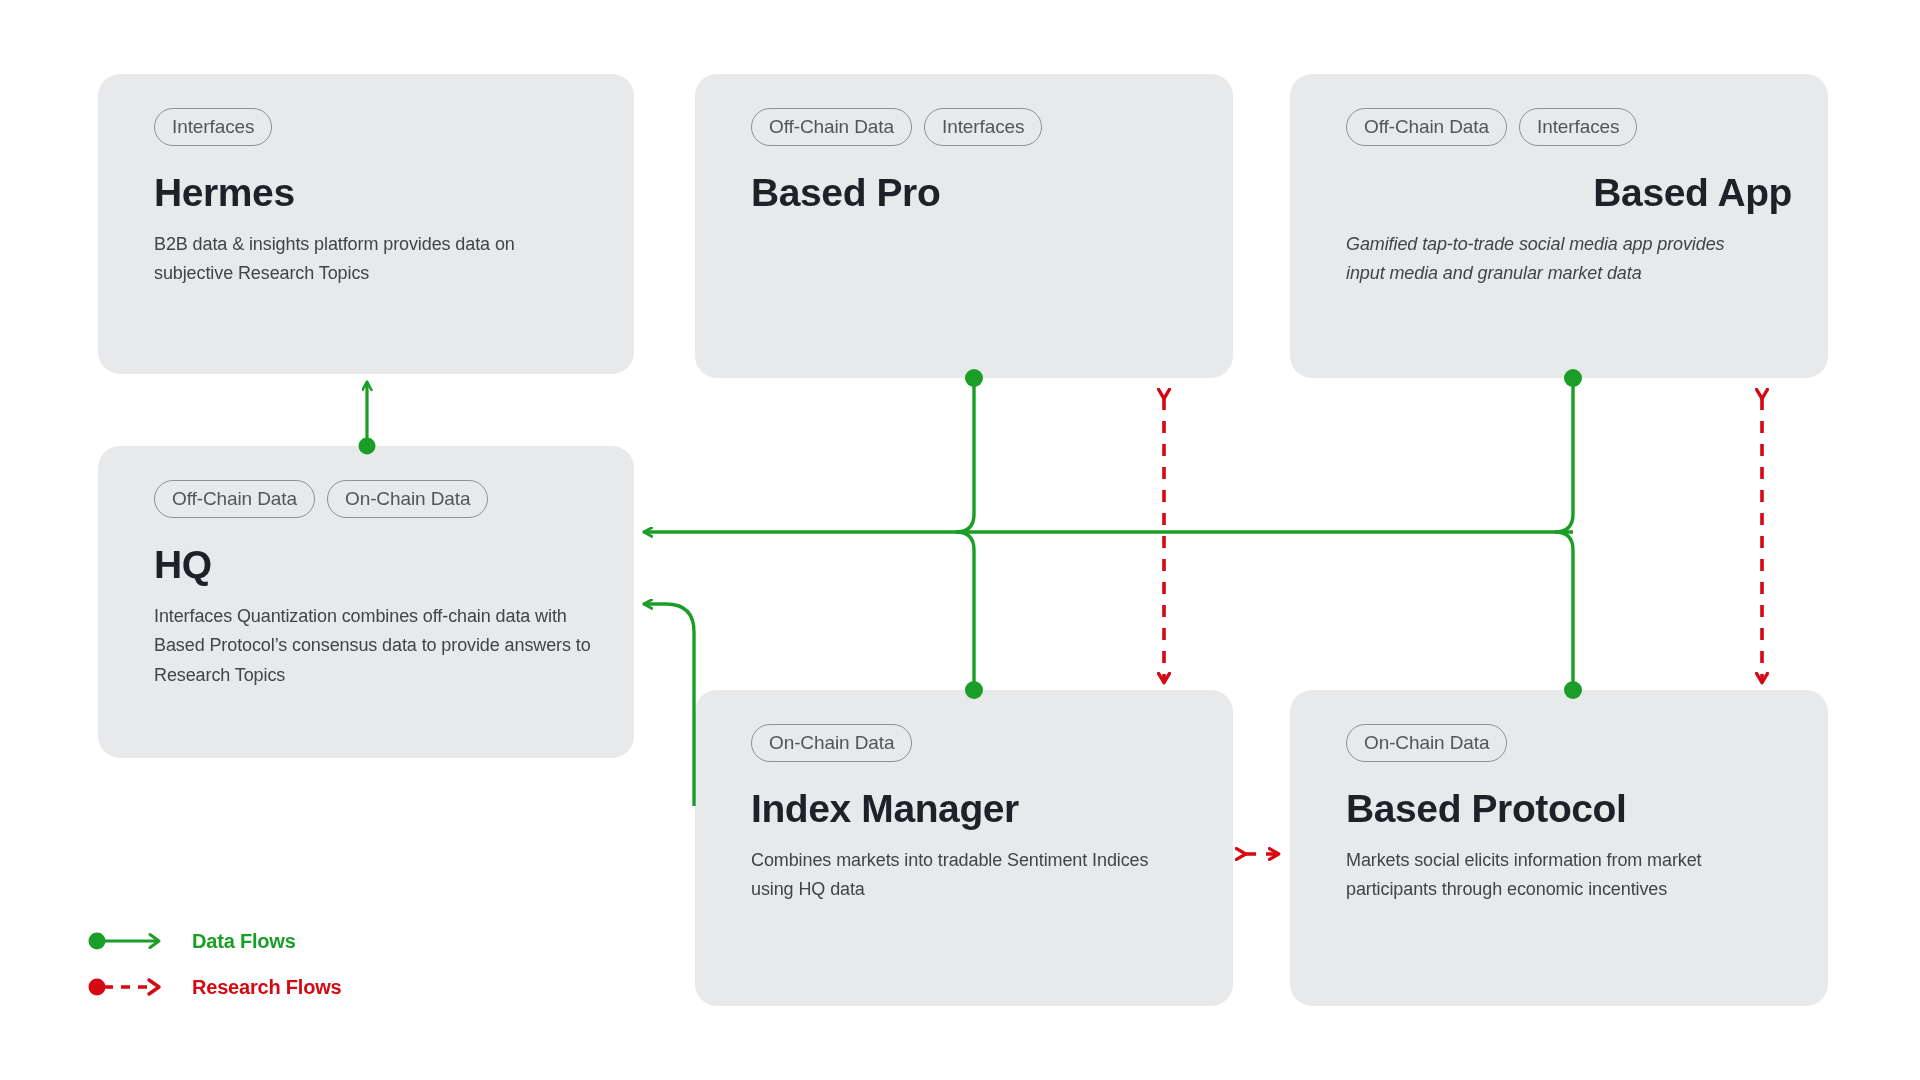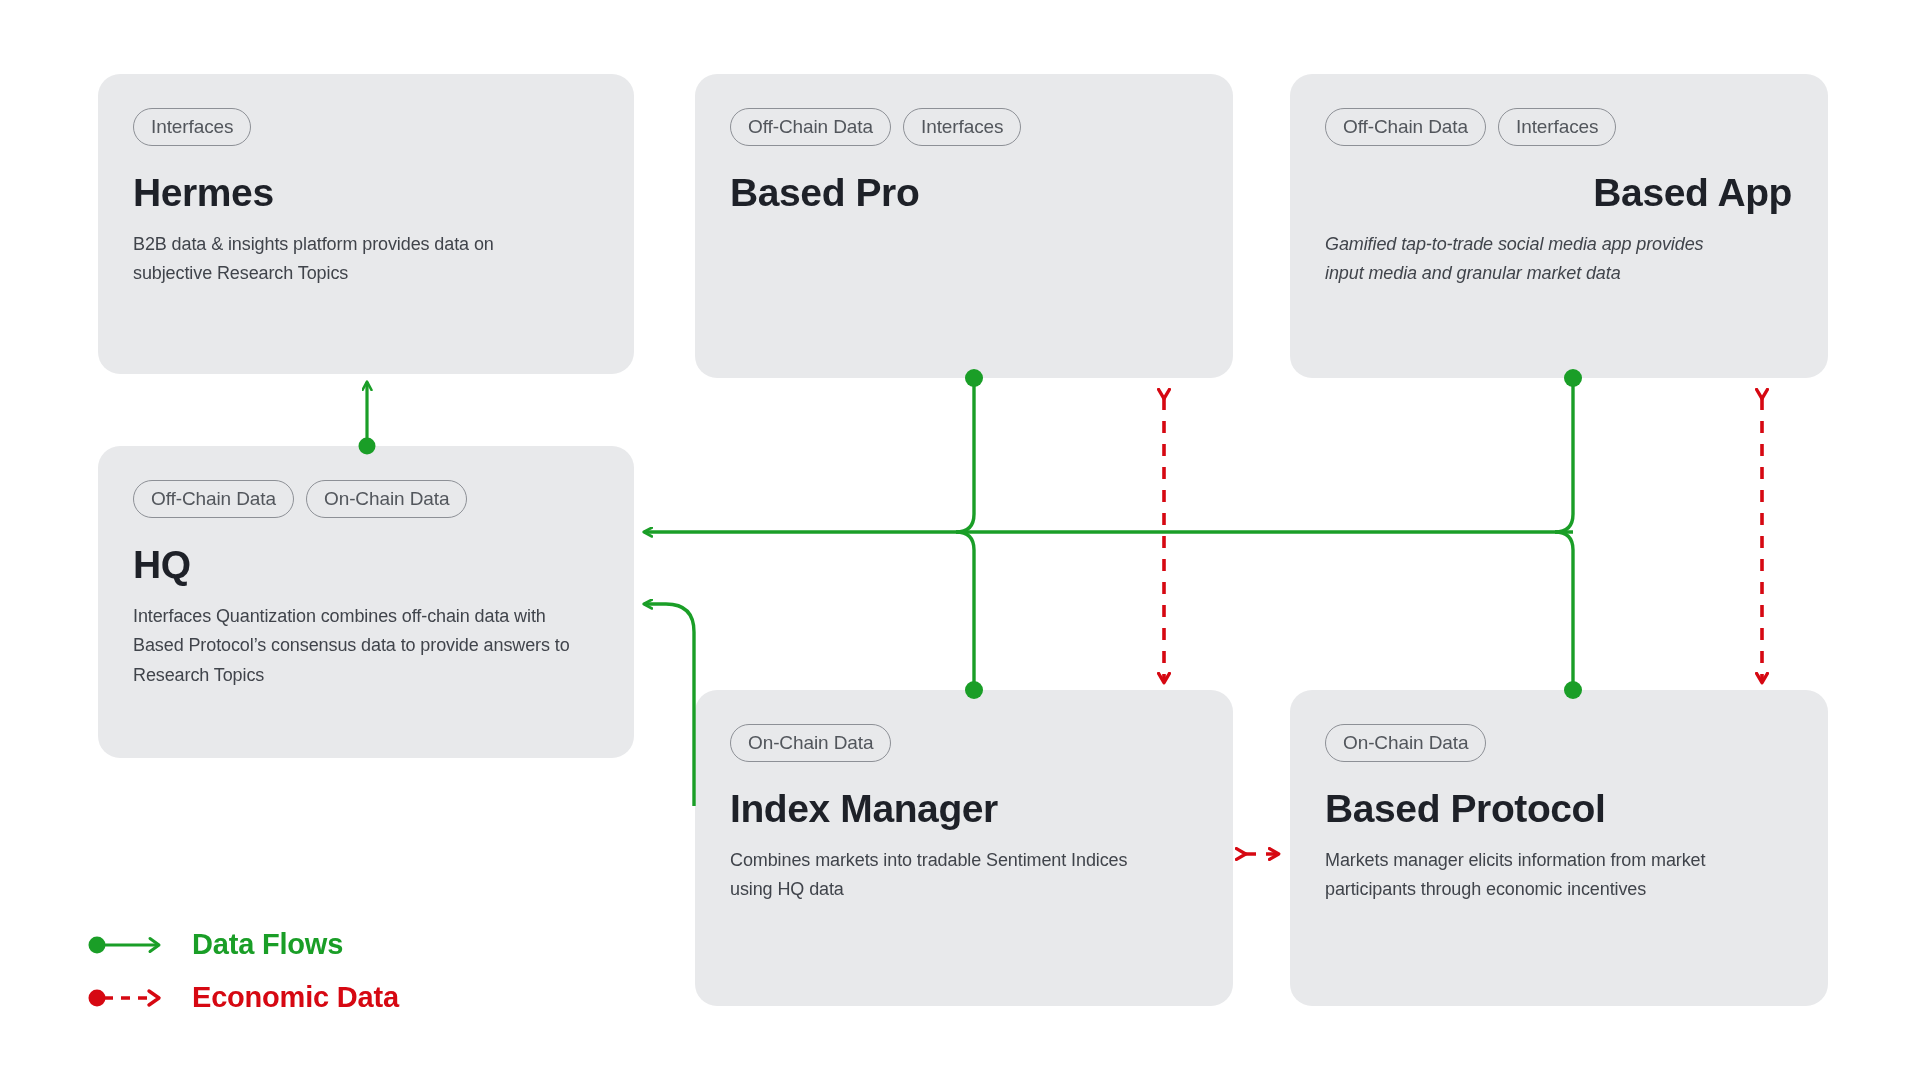--- a/index.html
+++ b/index.html
@@ -18,21 +18,21 @@
     width: 1920px;
     height: 1080px;
     background: #ffffff;
   }
 
   
   .card {
     position: absolute;
     background: #e8e9eb;
     border-radius: 22px;
-    padding: 34px 36px 30px 35px;
+    padding: 34px 36px 30px 56px;
     display: flex;
     flex-direction: column;
   }
 
   .tags {
     display: flex;
     flex-direction: row;
     gap: 12px;
     margin-bottom: 26px;
   }
@@ -99,21 +99,21 @@
   }
 
   .legend-row {
     display: flex;
     flex-direction: row;
     align-items: center;
     gap: 22px;
   }
 
   .legend-label {
-    font-size: 29px;
+    font-size: 20px;
     font-weight: 700;
     letter-spacing: -0.2px;
     line-height: 1;
   }
 </style>
 </head>
 <body>
 
 <div id="stage">
 
@@ -157,21 +157,21 @@
     </div>
     <div class="card-title">Index Manager</div>
     <div class="card-desc">Combines markets into tradable Sentiment Indices using HQ data</div>
   </div>
 
   <div class="card" id="card-basedprotocol">
     <div class="tags">
       <span class="tag">On-Chain Data</span>
     </div>
     <div class="card-title">Based Protocol</div>
-    <div class="card-desc">Markets manager elicits information from market participants through economic incentives</div>
+    <div class="card-desc">Markets social elicits information from market participants through economic incentives</div>
   </div>
 
   <svg id="connectors" viewBox="0 0 1920 1080" xmlns="http://www.w3.org/2000/svg">
     <defs>
       <marker id="green-arrow" markerWidth="11" markerHeight="11" refX="9.2" refY="5.5" orient="auto" markerUnits="userSpaceOnUse">
         <path d="M1.2,1 L9.6,5.5 L1.2,10" fill="none" stroke="#1a9e27" stroke-width="2.6" stroke-linecap="round" stroke-linejoin="round"></path>
       </marker>
       <marker id="red-arrow" markerWidth="14" markerHeight="14" refX="10.5" refY="7" orient="auto" markerUnits="userSpaceOnUse">
         <path d="M2,1.6 L11.2,7 L2,12.4" fill="none" stroke="#d60812" stroke-width="3.4" stroke-linecap="round" stroke-linejoin="round"></path>
       </marker>
@@ -226,17 +226,17 @@
       </svg>
       <span class="legend-label" style="color:#1a9e27">Data Flows</span>
     </div>
 
     <div class="legend-row">
       <svg width="82" height="22" viewBox="0 0 82 22">
         <circle cx="9" cy="11" r="8.5" fill="#d60812"></circle>
         <line x1="16" y1="11" x2="66" y2="11" stroke="#d60812" stroke-width="3.4" stroke-dasharray="9 8"></line>
         <path d="M61,4 L71,11 L61,18" fill="none" stroke="#d60812" stroke-width="3.4" stroke-linecap="round" stroke-linejoin="round"></path>
       </svg>
-      <span class="legend-label" style="color:#d60812">Economic Data</span>
+      <span class="legend-label" style="color:#d60812">Research Flows</span>
     </div>
 
   </div>
 </div>
 
 </body></html>

